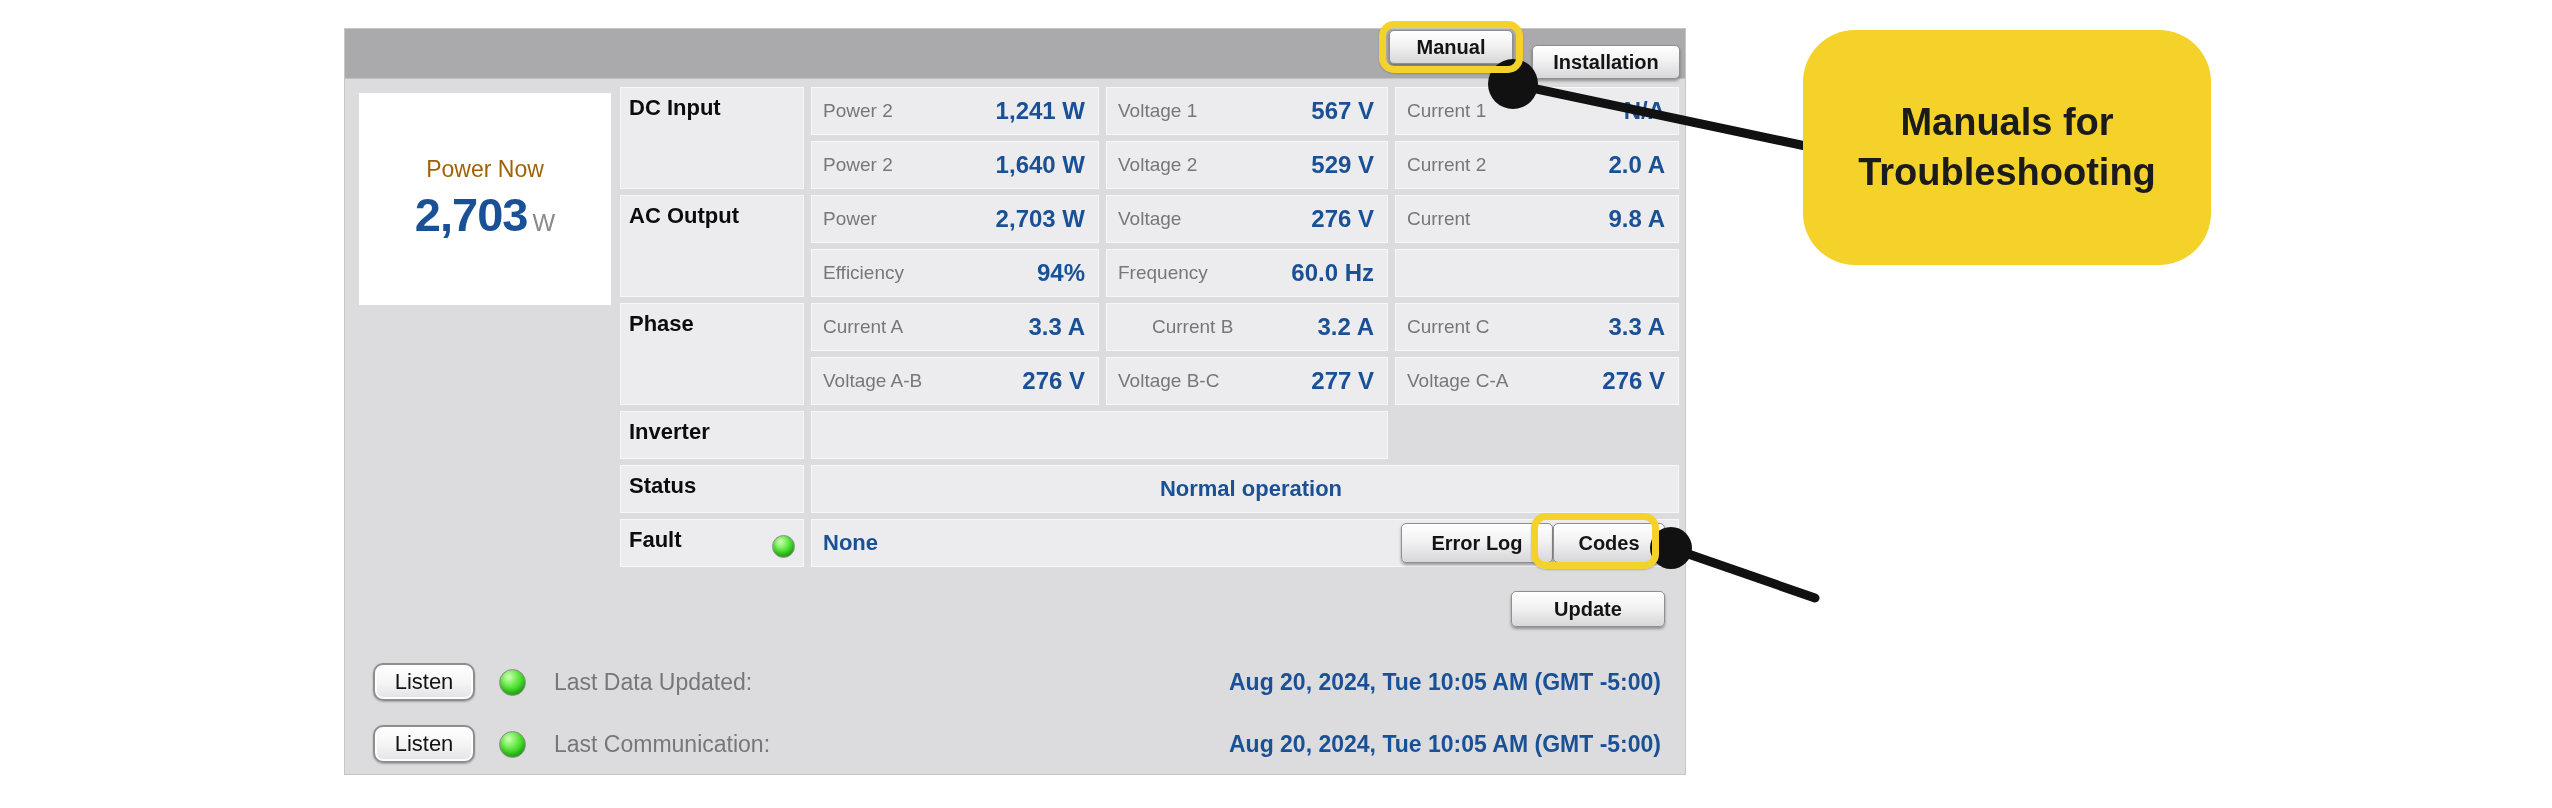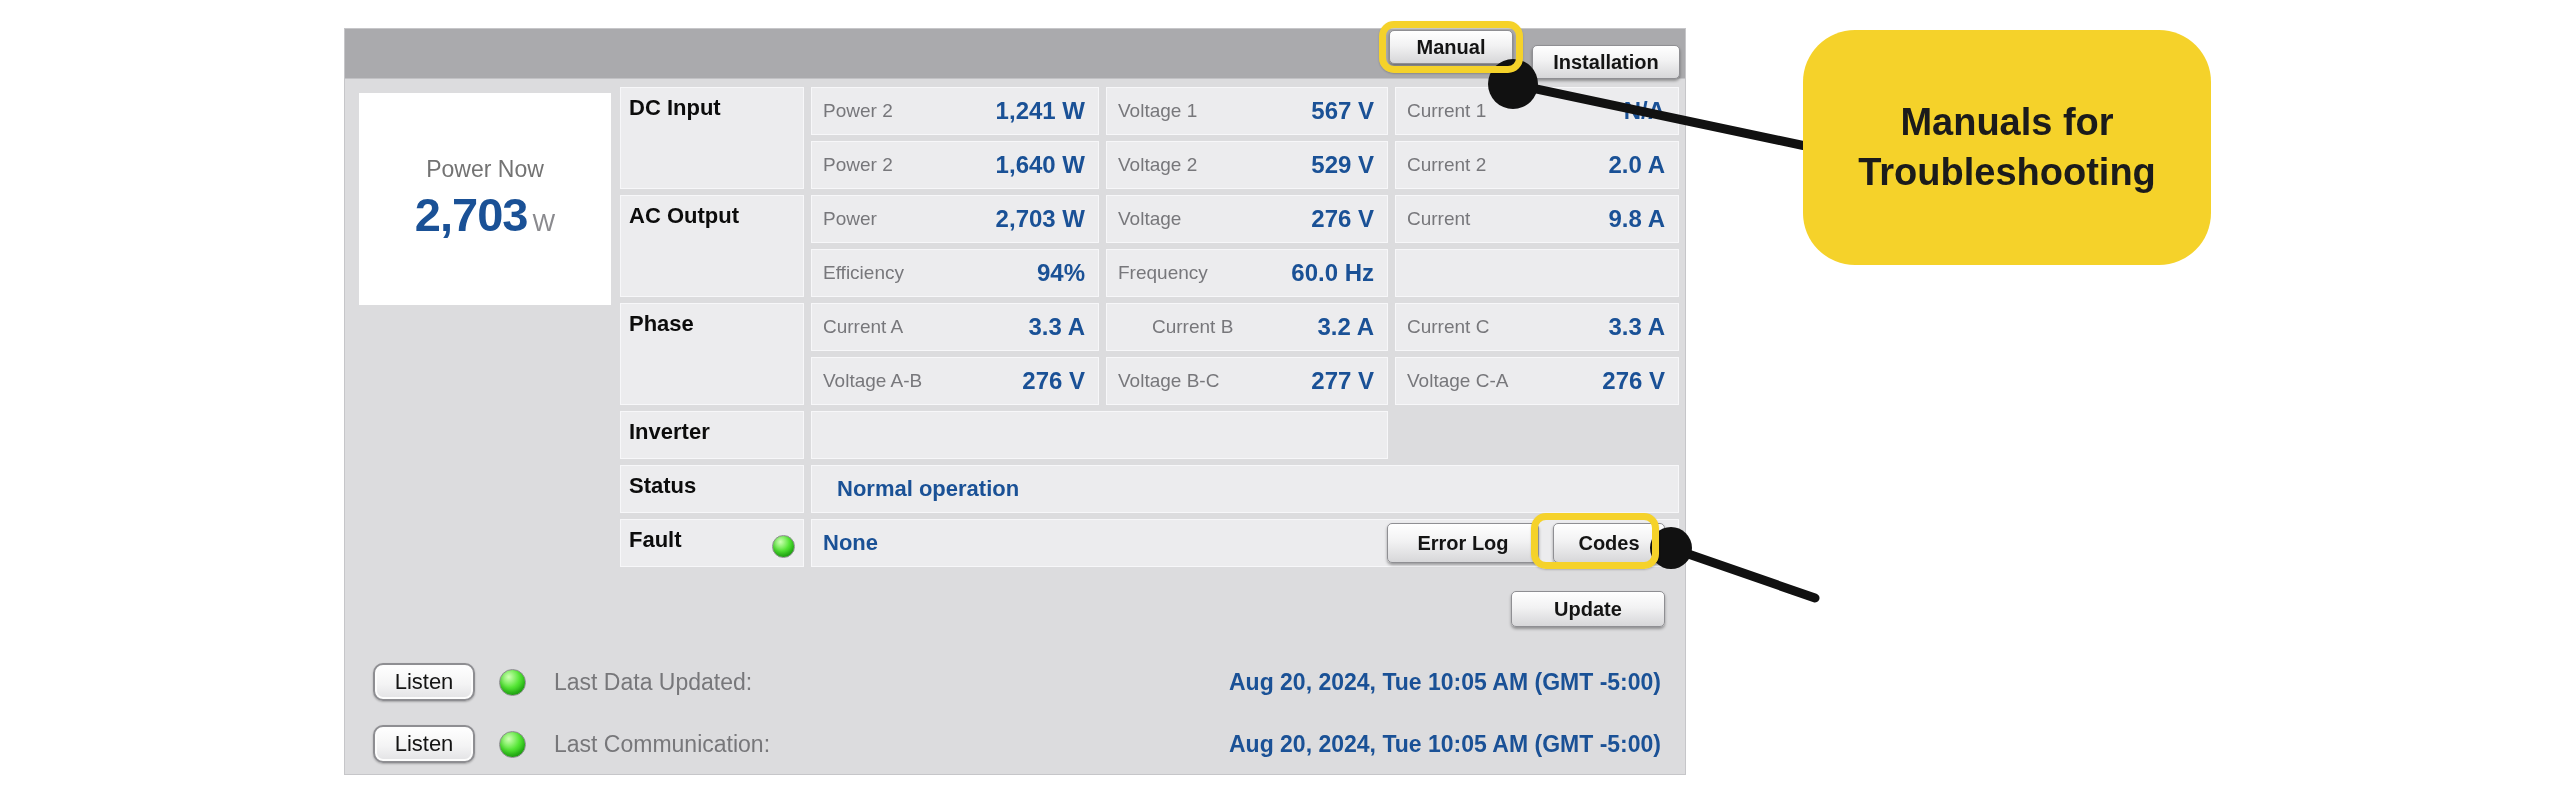--- a/index.html
+++ b/index.html
@@ -19,41 +19,41 @@
          border:1px solid #8f8f93; border-radius:5px; box-shadow:0 2px 3px rgba(0,0,0,.35);
          font-weight:bold; font-size:20px; color:#141414; cursor:pointer; }
   .btn-manual       { left:1389px; top:30px;  width:124px; height:34px; }
   .btn-installation { left:1532px; top:45px;  width:148px; height:34px; }
 
   
   .sumbox { position:absolute; left:14px; width:252px; background:#fff;
             display:flex; flex-direction:column; align-items:center; justify-content:center; }
   .sumbox.power    { top:64px;  height:212px; }
   .sumbox.lifetime { top:282px; height:256px; }
-  .sum-label { font-size:23px; color:#737373; margin-bottom:4px; }
+  .sum-label { font-size:23px; color:#a16207; margin-bottom:4px; }
   .sum-line  { display:flex; align-items:baseline; }
   .sum-value { font-size:47px; font-weight:bold; color:var(--accent-blue); letter-spacing:-1px; }
   .sum-unit  { font-size:24px; color:#8a8a8e; margin-left:5px; }
 
   
   .grid { position:absolute; left:275px; top:58px;
           display:grid; grid-template-columns:184px 288px 282px 284px;
           grid-template-rows:repeat(9,48px); gap:6px 7px; }
   .cell { background:var(--cell-bg); border:1px solid #f7f7f9;
           display:flex; align-items:center; justify-content:space-between; padding:0 13px 0 11px; }
   .cell .lbl { font-size:19px; color:#77777b; white-space:nowrap; }
   .cell .val { font-size:24px; font-weight:bold; color:var(--accent-blue); white-space:nowrap; }
   .sec  { background:var(--cell-bg); border:1px solid #f7f7f9; padding:7px 0 0 8px;
           font-size:22px; font-weight:bold; color:#0c0c0c; display:flex; align-items:flex-start; }
-  .cell.wide-status { justify-content:flex-start;padding-left:25px; }
+  .cell.wide-status { justify-content:center;padding-left:25px; }
   .status-val { font-size:22px; font-weight:bold; color:var(--accent-blue); }
 
   
   .fault-cell { position:relative; justify-content:flex-start; }
-  .fault-buttons { margin-left:auto; display:flex; gap:14px; }
+  .fault-buttons { margin-left:auto; display:flex; }
   .btn-inline { position:static; height:40px; }
   .btn-errorlog { width:152px; }
   .btn-codes { width:112px; }
 
   
   .led { border-radius:50%;
          background:radial-gradient(circle at 35% 28%, #cfffb5 0%, var(--led-green) 45%, #2fc41b 72%, #1f9e0e 100%);
          border:1px solid #8b8b8e; box-shadow:inset 0 -3px 5px rgba(0,80,0,.3); }
   .led-sm { width:23px; height:23px; margin-left:auto; margin-right:8px; align-self:center; }
   .led-lg { width:27px; height:27px; }

